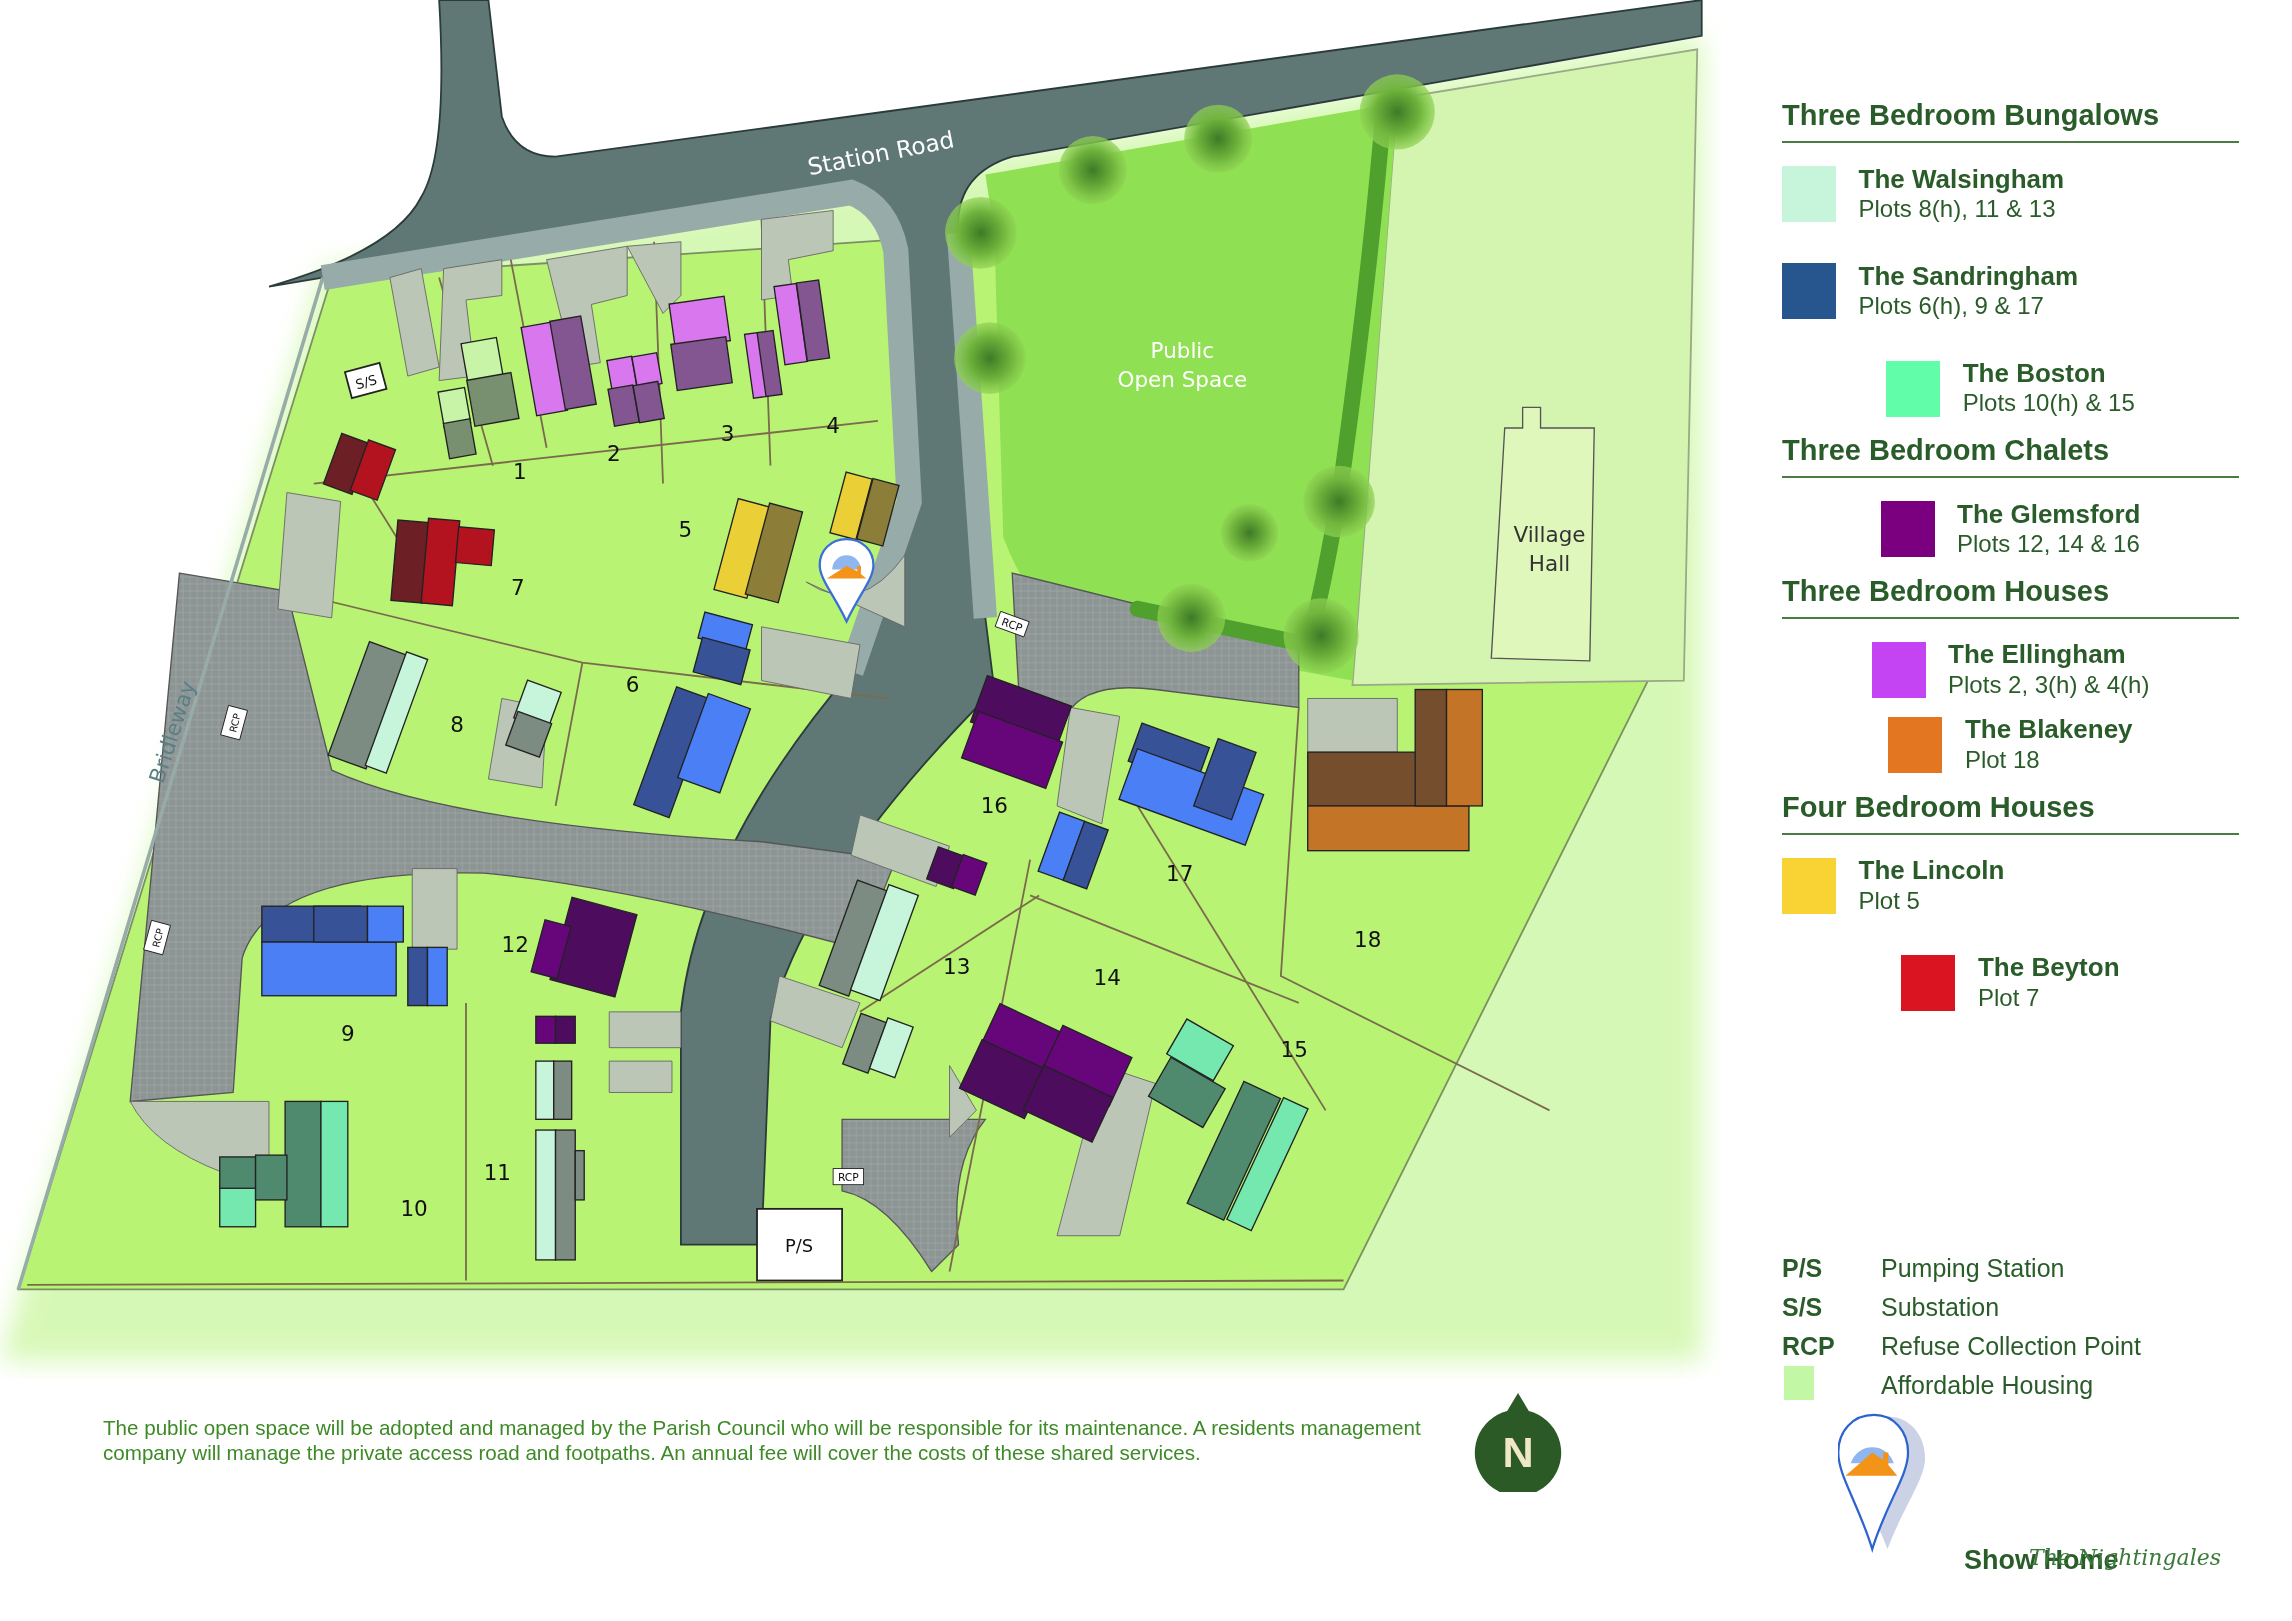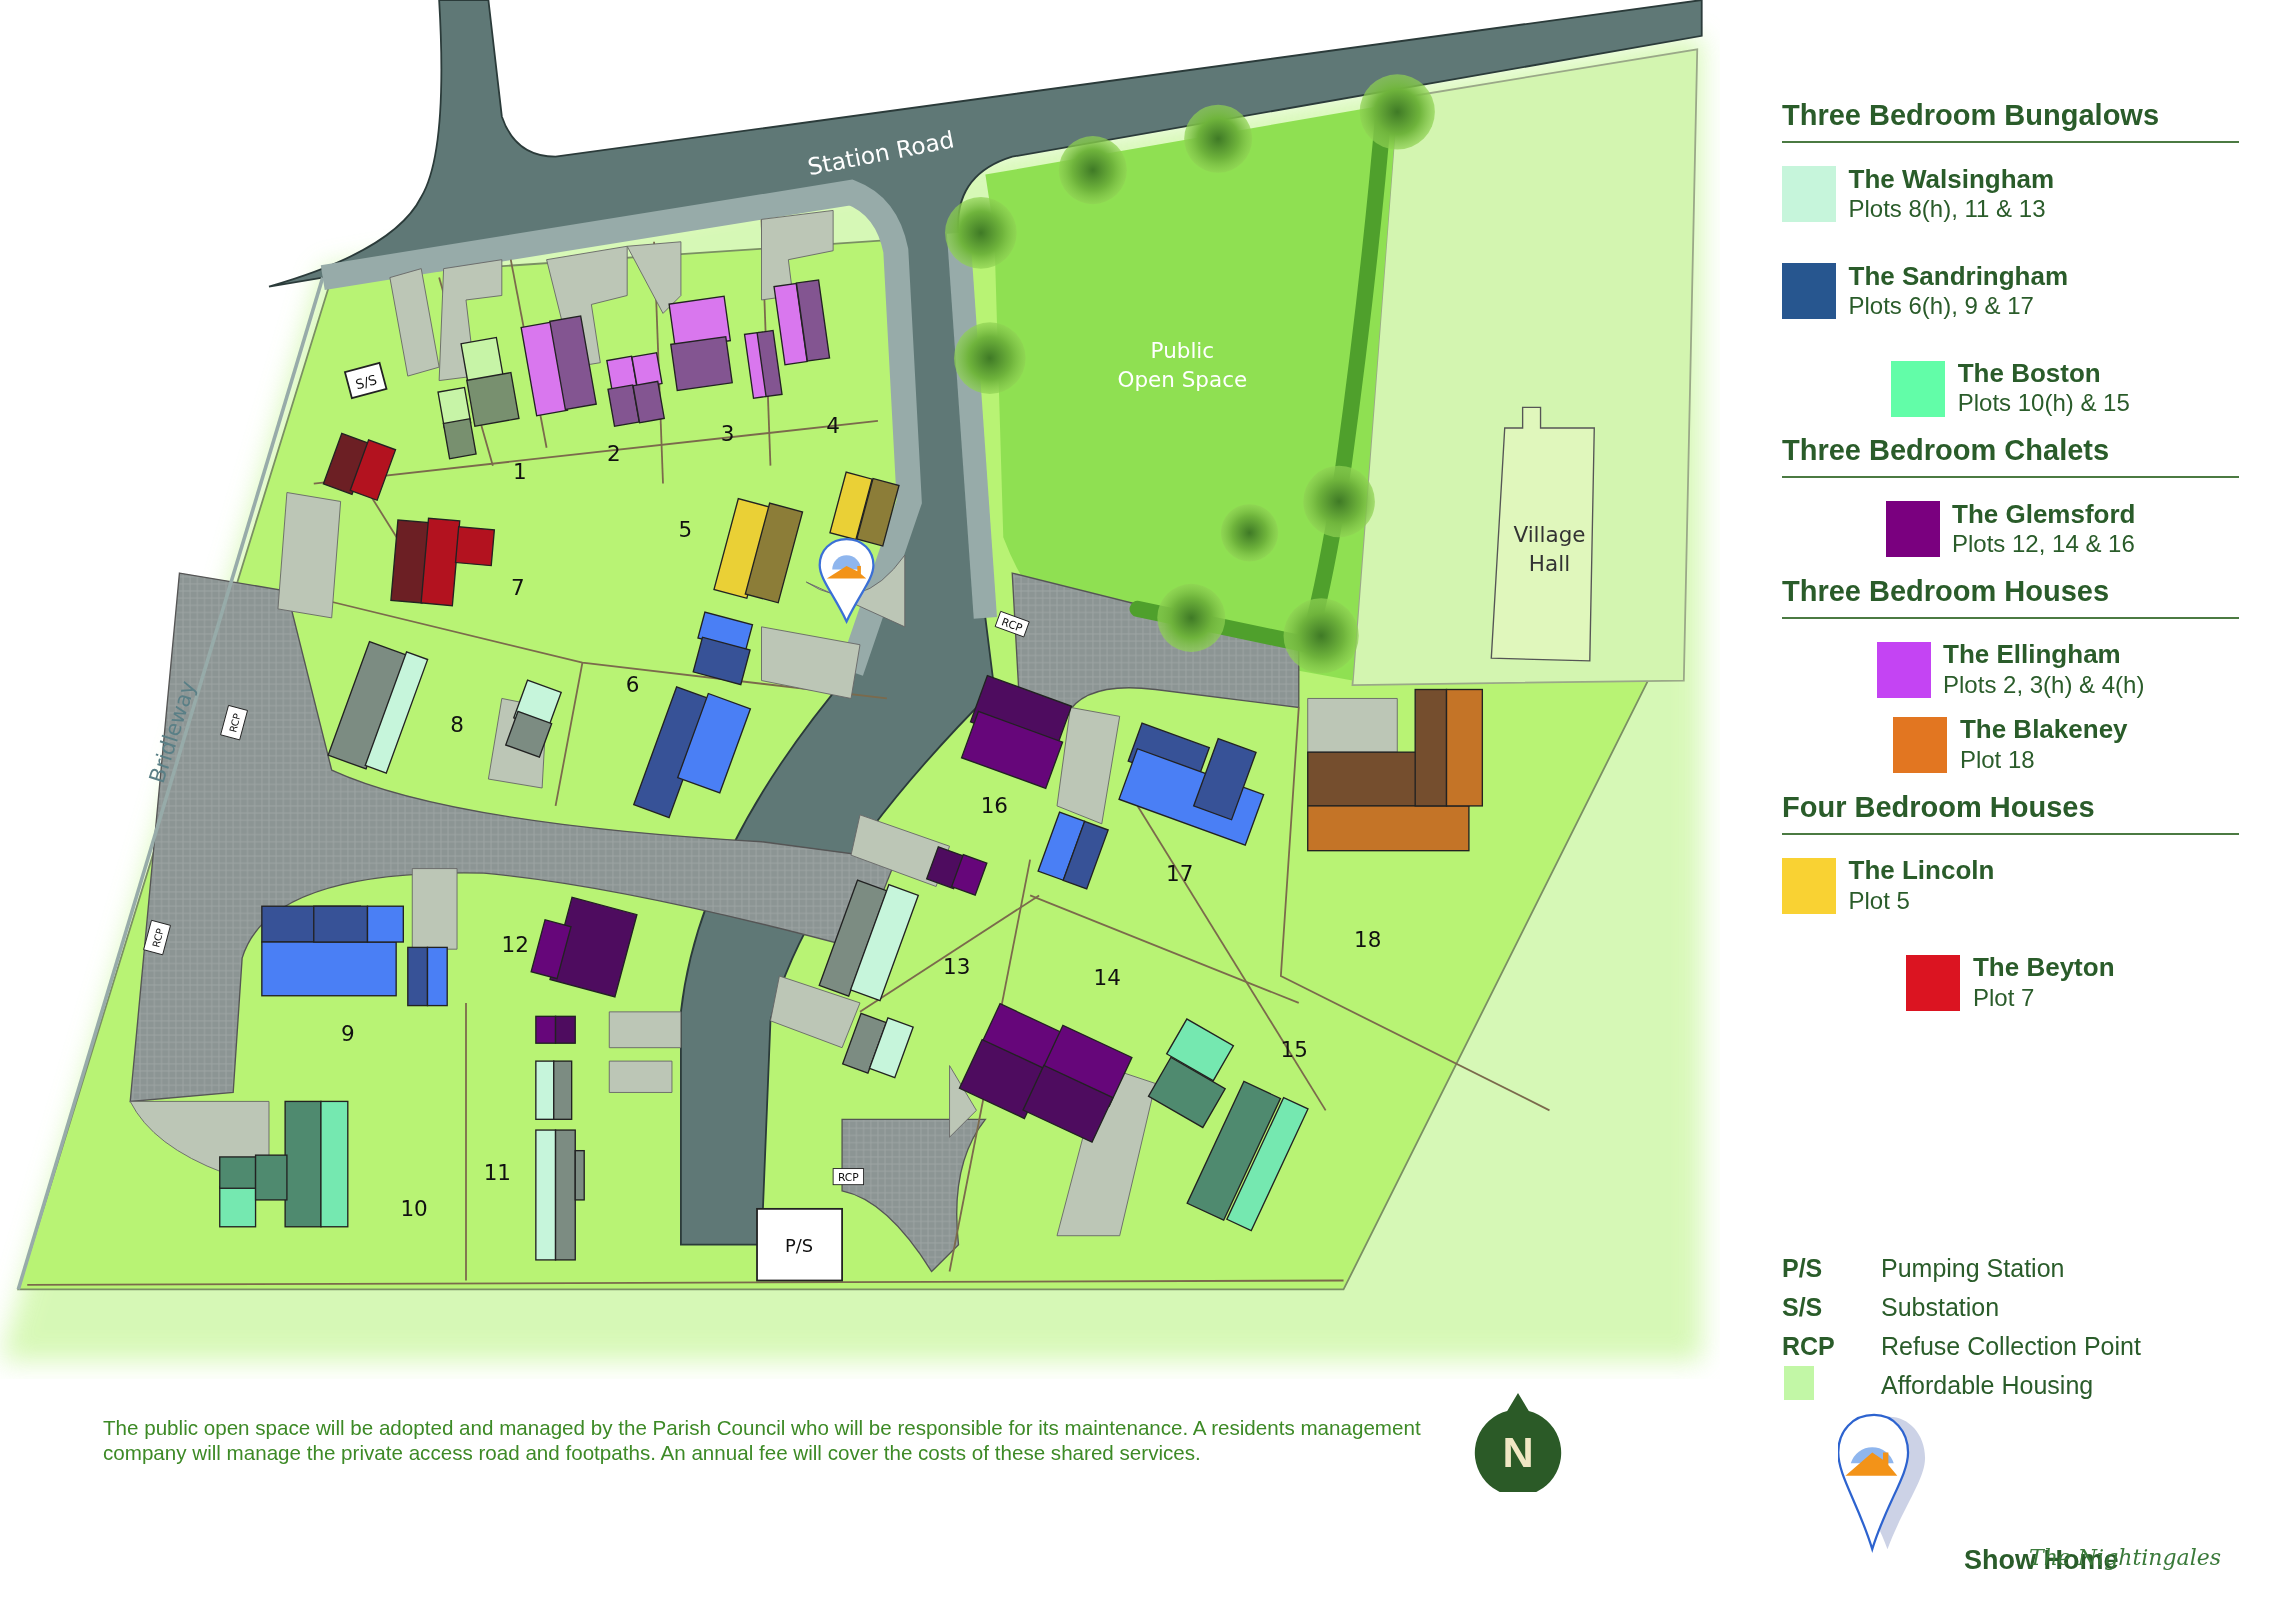--- a/index.html
+++ b/index.html
@@ -1,20 +1,20 @@
 <!DOCTYPE html>
 <html style="font-size:14.3px"><head>
 <meta charset="utf-8">
 <style>
   html,body{margin:0;padding:0;background:#fff;}
   body{width:2293px;height:1621px;position:relative;overflow:hidden;font-family:"Liberation Sans",sans-serif;color:#2a5c2a;}
   #map{position:absolute;left:0;top:0;width:1720px;height:1379px;}
   .legend{position:absolute;left:1782px;top:99px;width:457px;}
   .lg-head{font-weight:bold;font-size:29px;color:#2a5c2a;padding-bottom:9px;border-bottom:2.7px solid #4b7a42;margin-bottom:21.5px;}
-  .lg-item{display:flex;align-items:flex-start;margin-bottom:38px;}
+  .lg-item{display:flex;align-items:flex-start;margin-bottom:38px;gap:10px;}
   .lg-item:last-child{margin-bottom:16px;justify-content:center;}
   .sw{width:54px;height:56px;flex:none;margin-right:12.5px;margin-top:1.8px;}
   .lg-name{font-weight:bold;font-size:26px;line-height:29.6px;}
   .lg-plots{font-size:24px;line-height:29.6px;}
   .abbr{position:absolute;left:1782px;top:1249px;width:466px;}
   .abbr-row{display:flex;height:39px;align-items:center;}
   .abbr-k{width:99px;font-weight:bold;font-size:25px;}
   .abbr-v{font-size:25px;}
   .aff-sw{width:30px;height:34px;background:#c2f7a6;margin-left:1.8px;}
   .showhome{position:absolute;left:1838px;top:1406px;display:flex;align-items:flex-end;}

